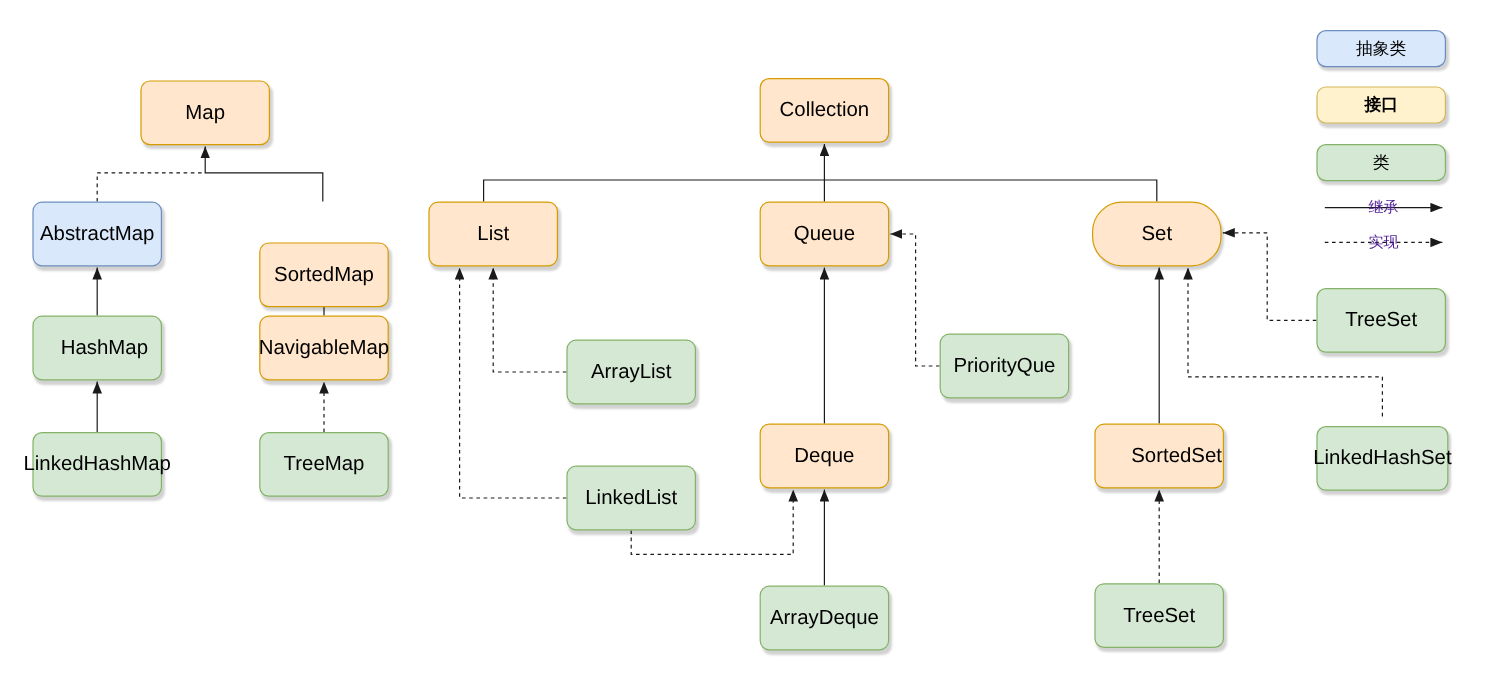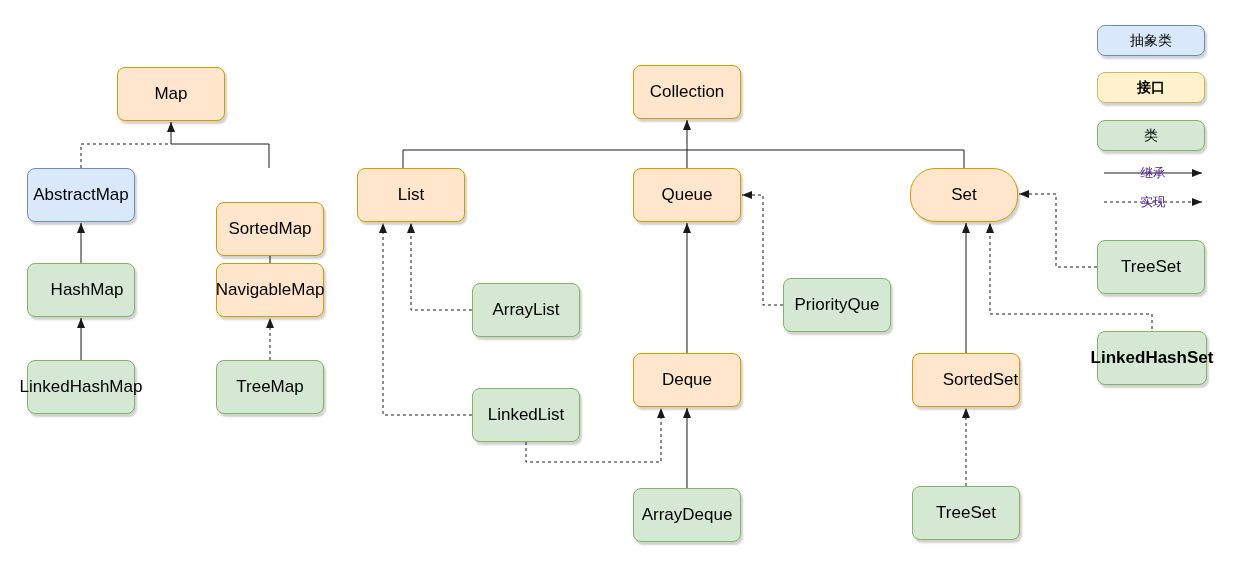--- a/index.html
+++ b/index.html
@@ -78,21 +78,21 @@
   <div class="node interface" style="left:633px;top:65px;">Collection</div>
   <div class="node interface" style="left:357px;top:168px;">List</div>
   <div class="node interface" style="left:633px;top:168px;">Queue</div>
   <div class="node interface" style="left:910px;top:168px;border-radius:25px;">Set</div>
   <div class="node cls" style="left:472px;top:283px;">ArrayList</div>
   <div class="node cls" style="left:783px;top:278px;">PriorityQue</div>
   <div class="node cls" style="left:1097px;top:240px;">TreeSet</div>
   <div class="node interface" style="left:633px;top:353px;">Deque</div>
   <div class="node cls" style="left:472px;top:388px;">LinkedList</div>
   <div class="node interface" style="left:912px;top:353px;padding-left:29px;">SortedSet</div>
-  <div class="node cls" style="left:1097px;top:331px;width:110px;font-weight:bold;">LinkedHashSet</div>
+  <div class="node cls" style="left:1097px;top:355px;width:110px;">LinkedHashSet</div>
   <div class="node cls" style="left:633px;top:488px;">ArrayDeque</div>
   <div class="node cls" style="left:912px;top:486px;">TreeSet</div>
 
   <div class="node abstract legend-box" style="left:1097px;top:25px;">抽象类</div>
   <div class="node ifc-legend legend-box" style="left:1097px;top:72px;font-weight:bold;">接口</div>
   <div class="node cls legend-box" style="left:1097px;top:120px;">类</div>
   <div class="edge-label" style="left:1123px;top:165px;">继承</div>
   <div class="edge-label" style="left:1123px;top:194px;">实现</div>
 
 </div>

